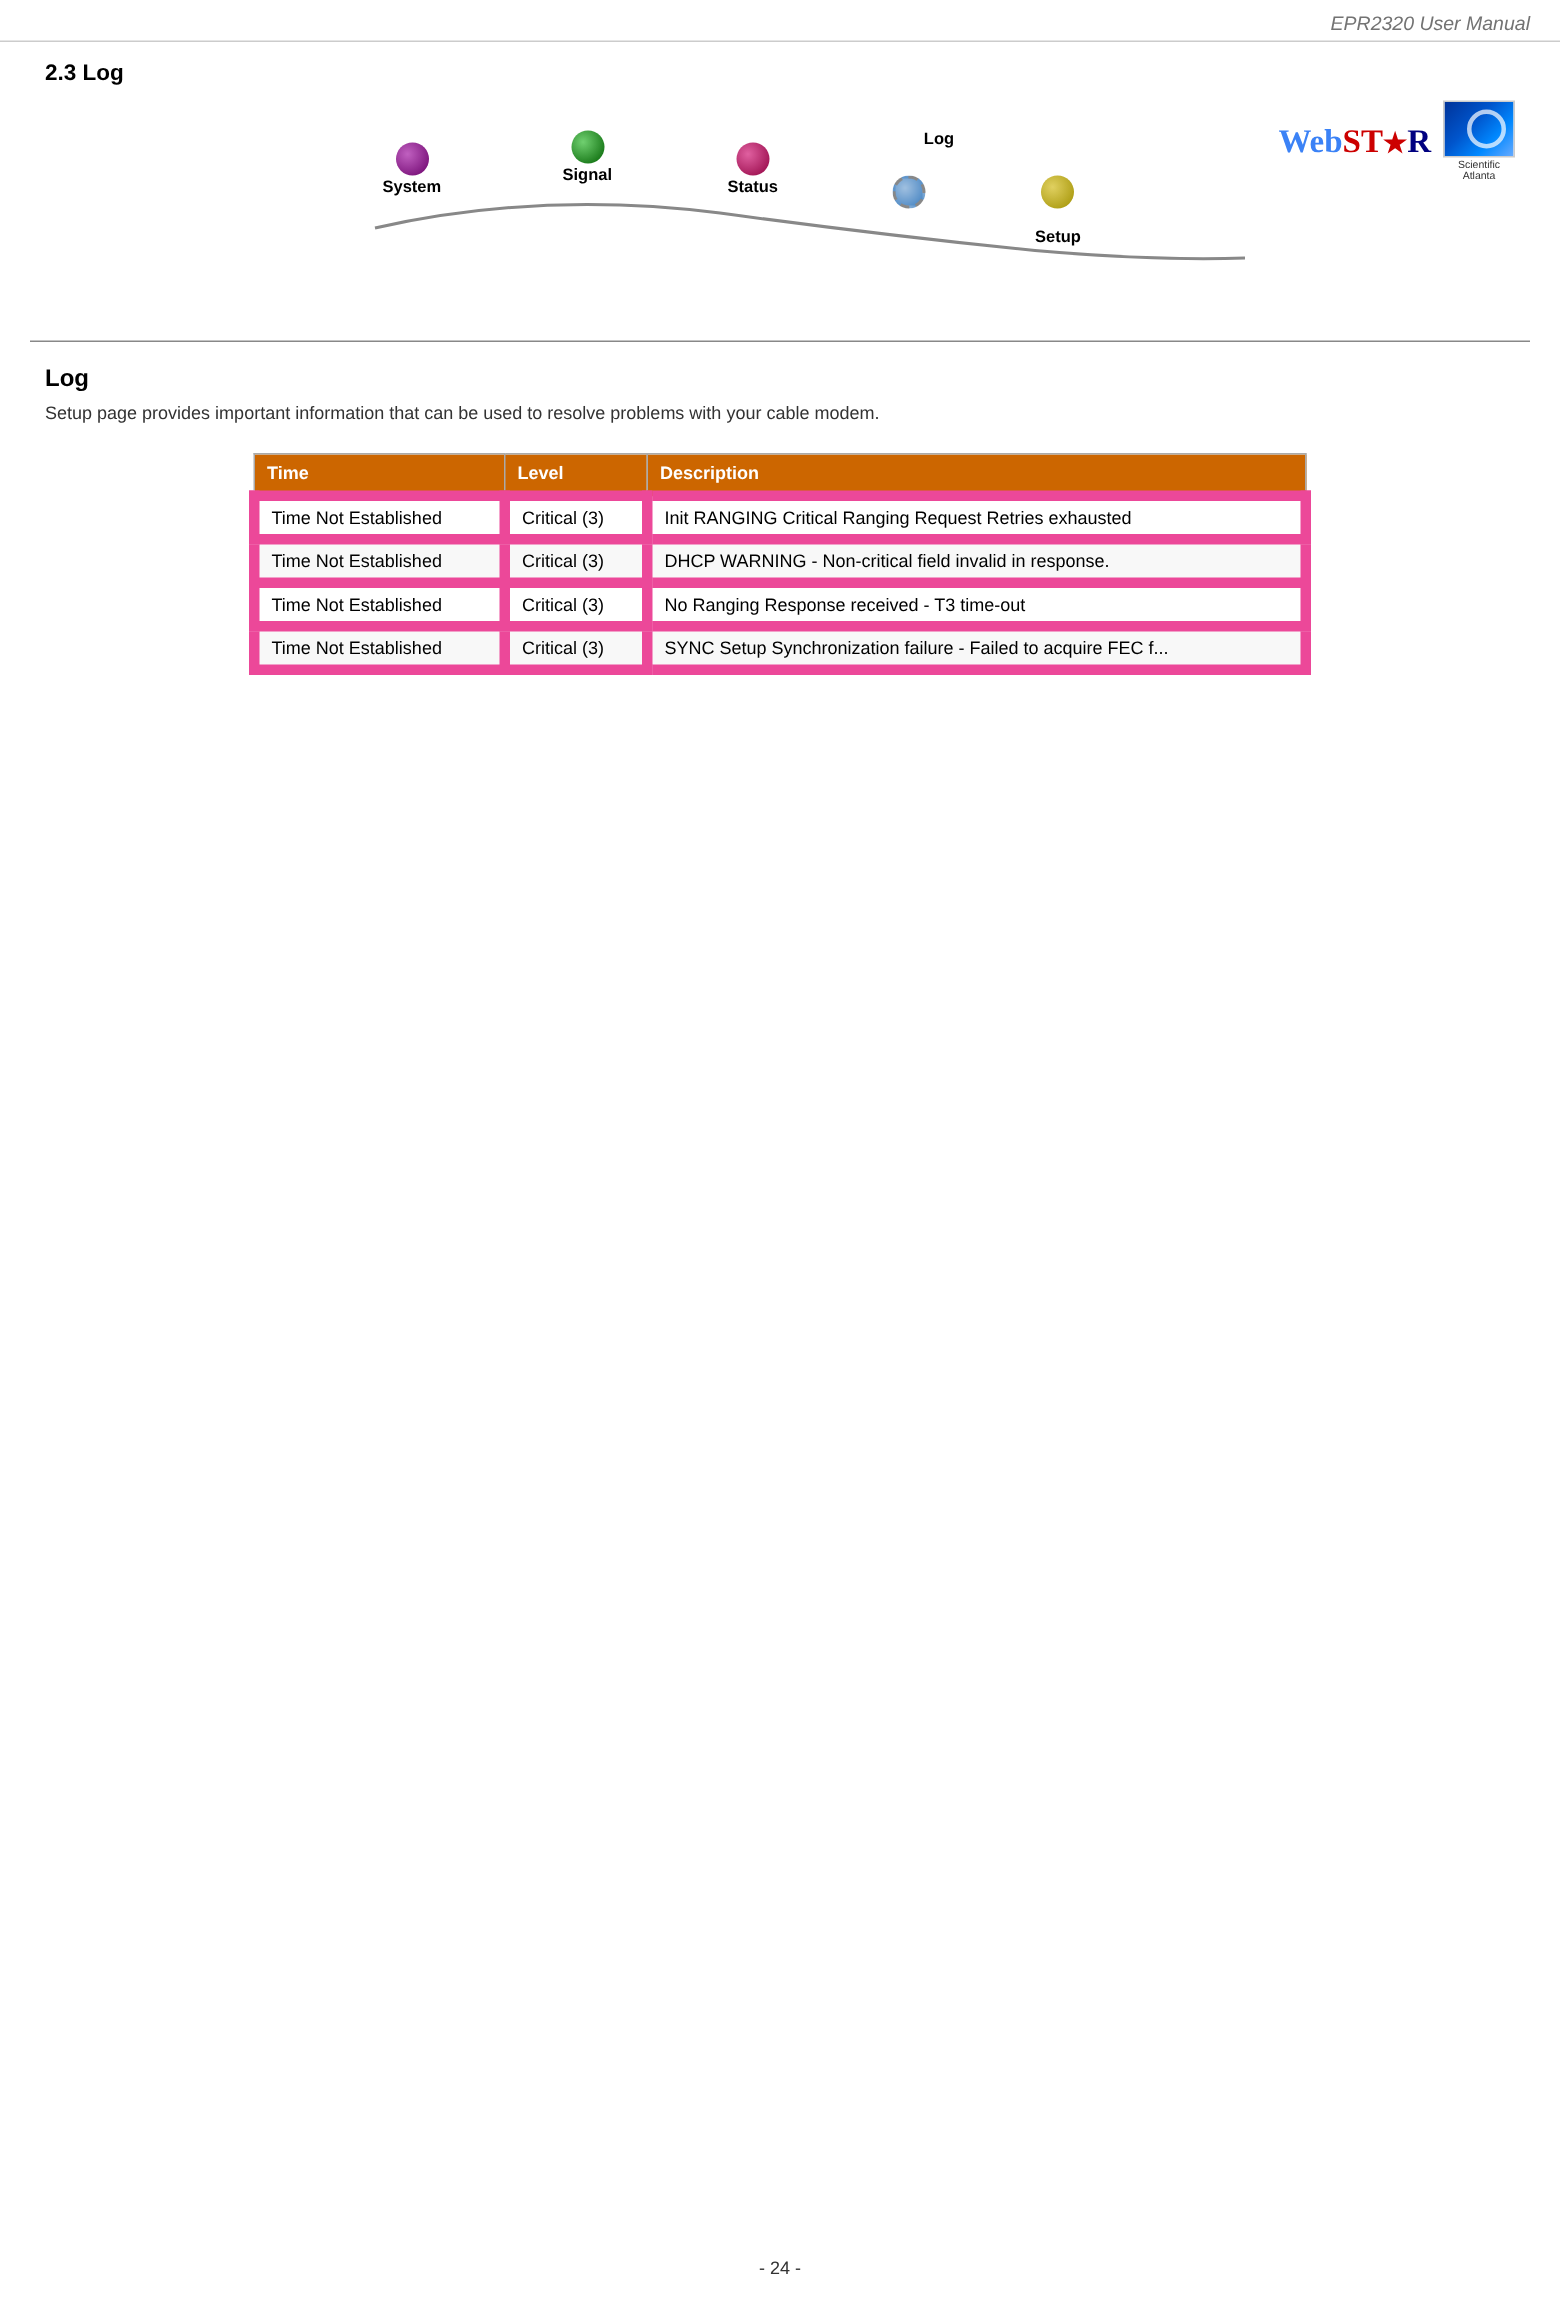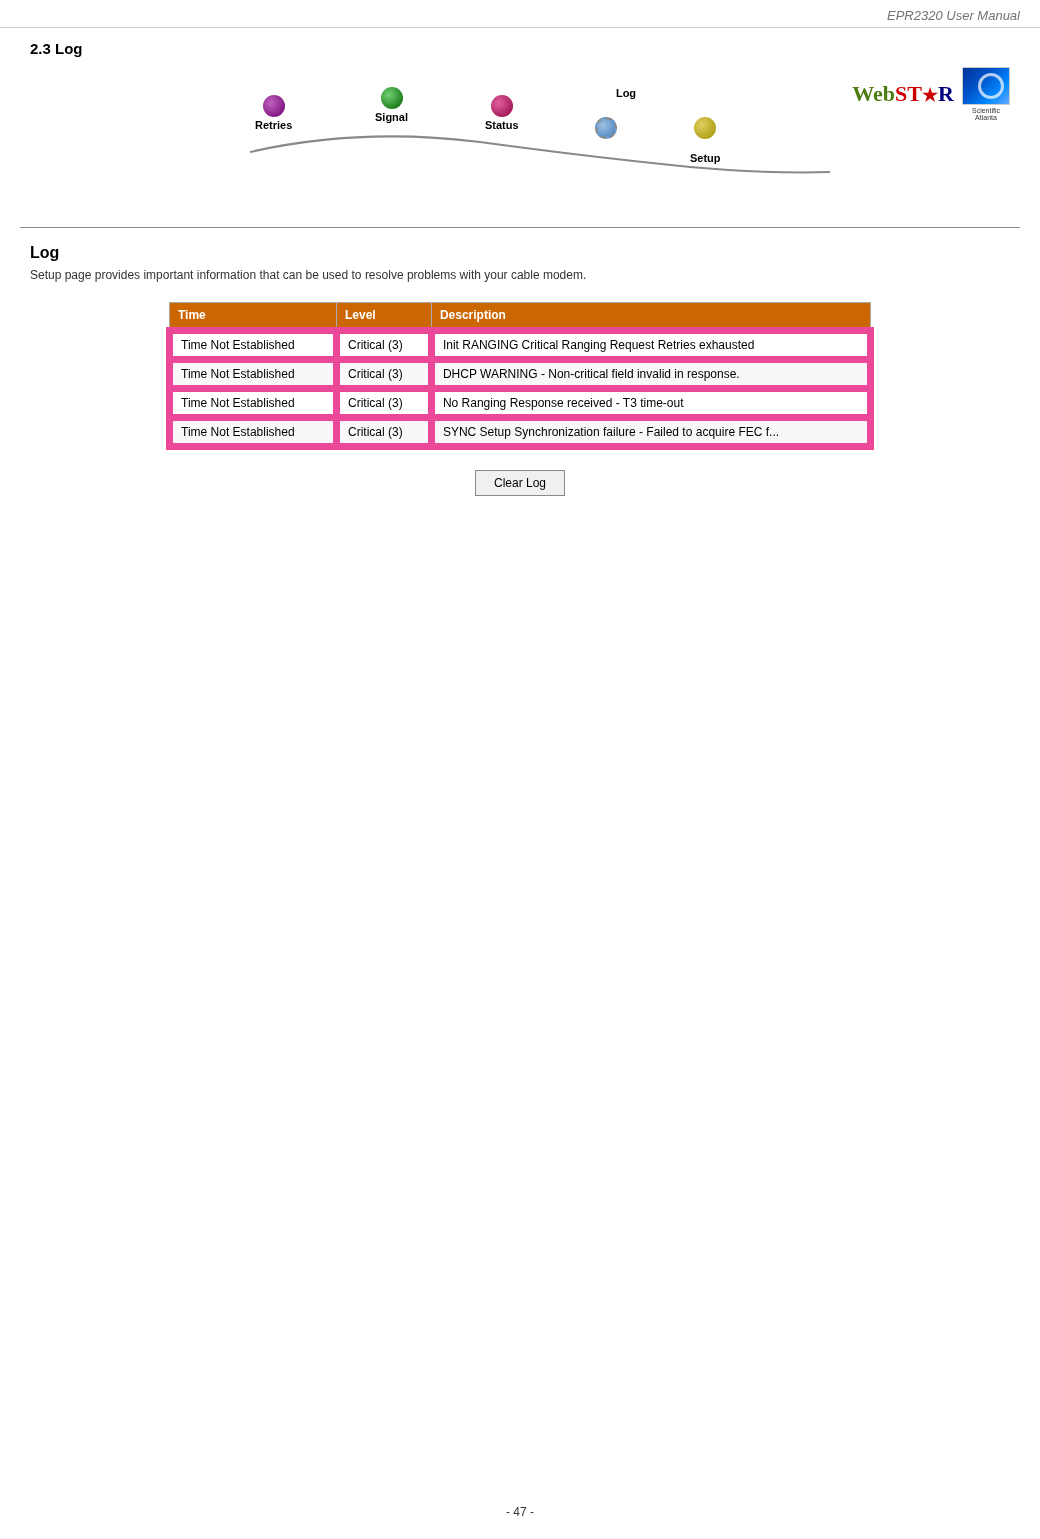--- a/index.html
+++ b/index.html
@@ -100,21 +100,21 @@
       align-items: center;
       gap: 8px;
     }
 
     .webstar-logo {
       font-size: 22px;
       font-weight: bold;
       color: #000080;
       font-family: Georgia, serif;
     }
-    .webstar-logo span.web { color: #4d7c0f; }
+    .webstar-logo span.web { color: #3b82f6; }
     .webstar-logo span.st { color: #cc0000; }
     .webstar-logo span.star { color: #cc0000; font-size: 18px; }
     .webstar-logo span.r { color: #000080; }
 
     .sa-logo {
       display: flex;
       flex-direction: column;
       align-items: center;
       font-size: 8px;
       color: #333;
@@ -253,21 +253,21 @@
   </div>
 
   <div class="nav-bar">
 
     <svg class="nav-curve" viewBox="0 0 620 60" xmlns="http://www.w3.org/2000/svg">
       <path d="M 40 30 Q 150 5, 270 20 Q 380 35, 480 45 Q 560 52, 620 50" stroke="#888" stroke-width="2" fill="none"></path>
     </svg>
 
     <div class="nav-item nav-item-system">
       <div class="nav-dot dot-system"></div>
-      <span>Retries</span>
+      <span>System</span>
     </div>
 
     <div class="nav-item nav-item-signal">
       <div class="nav-dot dot-signal"></div>
       <span>Signal</span>
     </div>
 
     <div class="nav-item nav-item-status">
       <div class="nav-dot dot-status"></div>
       <span>Status</span>
@@ -318,20 +318,17 @@
           </tr>
           <tr>
             <td>Time Not Established</td>
             <td>Critical (3)</td>
             <td>SYNC Setup Synchronization failure - Failed to acquire FEC f...</td>
           </tr>
         </tbody>
     </table>
   </div>
 
-  <div class="button-area">
-    <button class="clear-log-btn">Clear Log</button>
-  </div>
 </div>
 
 <div class="page-footer">
-  <span>- 47 -</span>
+  <span>- 24 -</span>
 </div>
 
 </body></html>

